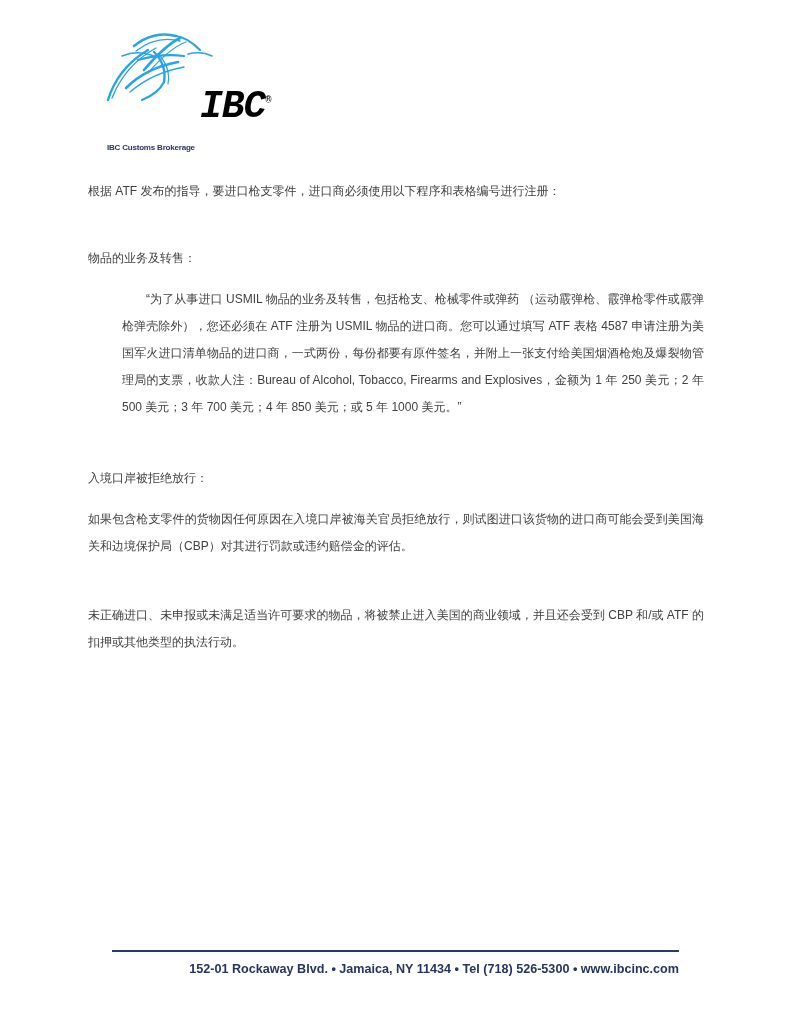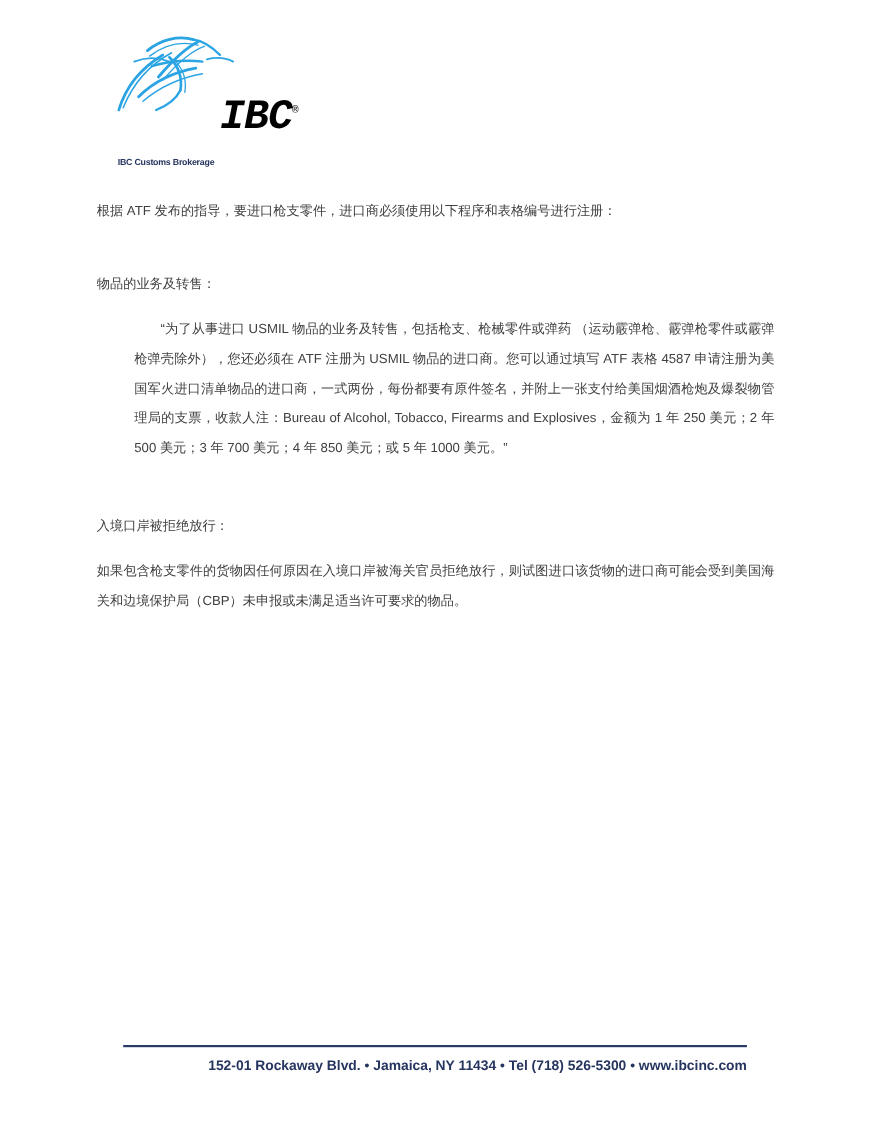--- a/index.html
+++ b/index.html
@@ -158,22 +158,23 @@
   <div class="body-copy">
 
     <p class="para lead">根据 ATF 发布的指导，要进口枪支零件，进口商必须使用以下程序和表格编号进行注册：</p>
 
     <p class="para section-head">物品的业务及转售：</p>
 
     <p class="para quote">“为了从事进口 USMIL 物品的业务及转售，包括枪支、枪械零件或弹药 （运动霰弹枪、霰弹枪零件或霰弹枪弹壳除外），您还必须在 ATF 注册为 USMIL 物品的进口商。您可以通过填写 ATF 表格 4587 申请注册为美国军火进口清单物品的进口商，一式两份，每份都要有原件签名，并附上一张支付给美国烟酒枪炮及爆裂物管理局的支票，收款人注：Bureau of Alcohol, Tobacco, Firearms and Explosives，金额为 1 年 250 美元；2 年 500 美元；3 年 700 美元；4 年 850 美元；或 5 年 1000 美元。”</p>
 
     <p class="para section-head">入境口岸被拒绝放行：</p>
 
-    <p class="para gap-after">如果包含枪支零件的货物因任何原因在入境口岸被海关官员拒绝放行，则试图进口该货物的进口商可能会受到美国海关和边境保护局（CBP）未申报或未满足适当许可要求的物品。</p>
+    <p class="para gap-after">如果包含枪支零件的货物因任何原因在入境口岸被海关官员拒绝放行，则试图进口该货物的进口商可能会受到美国海关和边境保护局（CBP）对其进行罚款或违约赔偿金的评估。</p>
 
+    <p class="para gap-after-sm">未正确进口、未申报或未满足适当许可要求的物品，将被禁止进入美国的商业领域，并且还会受到 CBP 和/或 ATF 的扣押或其他类型的执法行动。</p>
 
   </div>
 
   <div class="footer">
     <div class="footer-rule"></div>
     <div class="footer-text">152-01 Rockaway Blvd. • Jamaica, NY 11434 • Tel (718) 526-5300 • www.ibcinc.com</div>
   </div>
 
 </div>
 

